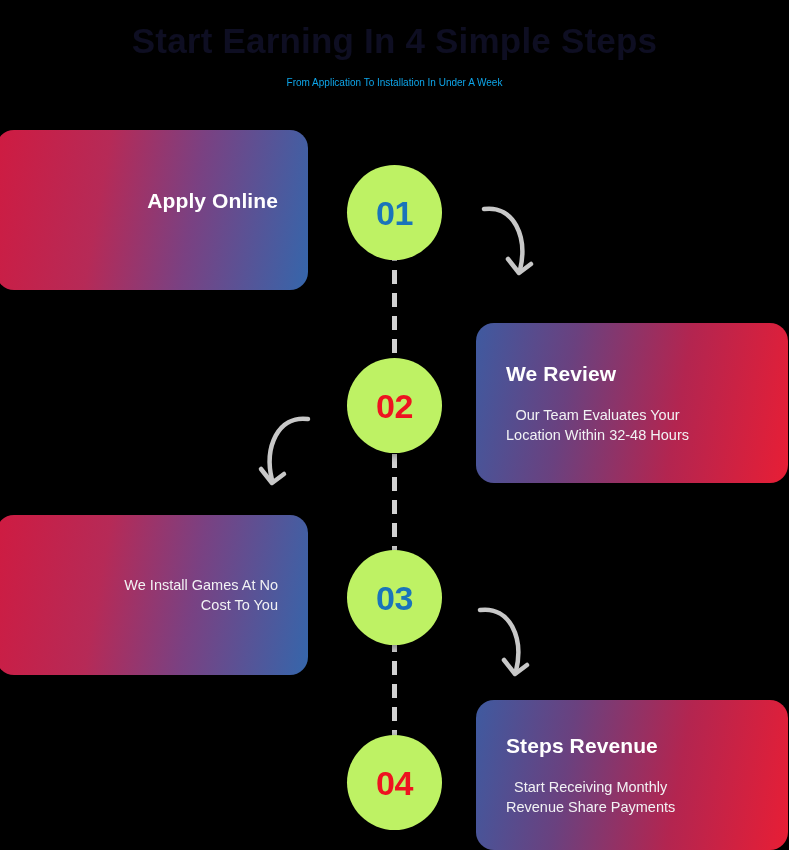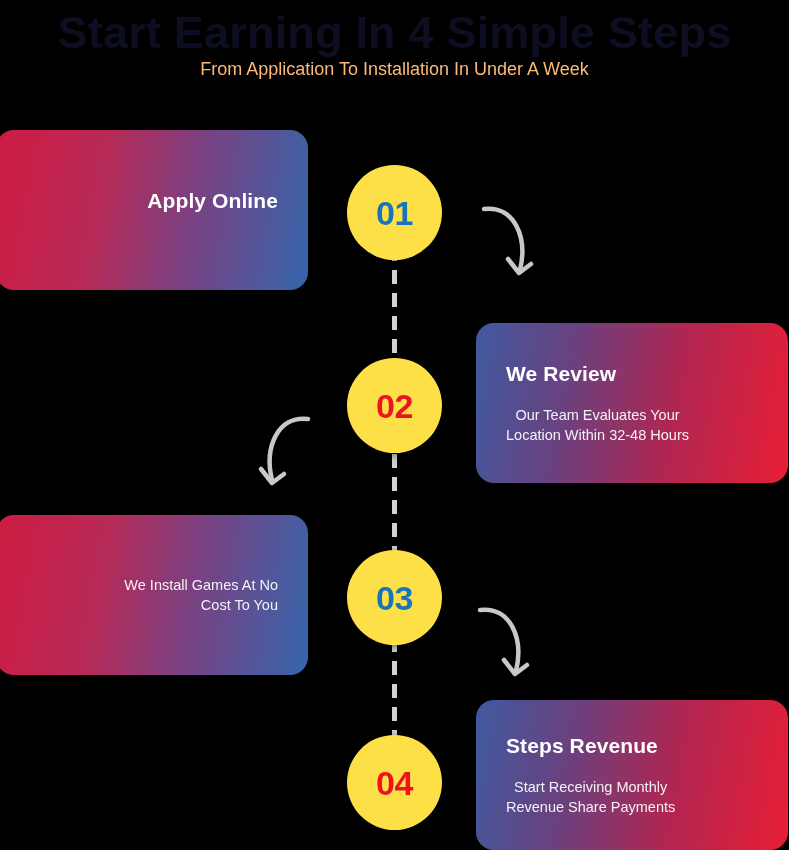--- a/index.html
+++ b/index.html
@@ -18,31 +18,31 @@
 
   
   #header {
     position: absolute;
     top: 0; left: 0;
     width: 789px;
     text-align: center;
     padding-top: 10px;
   }
   #page-title {
-    font-size: 45px;
+    font-size: 35px;
     font-weight: bold;
     letter-spacing: 0.2px;
     color: #0e0e22;
     line-height: 46px;
-    margin: 0;
+    margin: 8px;
   }
   #page-subtitle {
-    font-size: 18px;
+    font-size: 10px;
     font-weight: normal;
-    color: #fdba74;
+    color: #0ea5e9;
     line-height: 22px;
     margin: 2px 0 0 0;
   }
 
   
   #timeline-spine {
     position: absolute;
     left: 392px;
     top: 178px;
     width: 5px;
@@ -112,21 +112,21 @@
   }
 
   
   .step-circle {
     position: absolute;
     left: 347px;
     top: 35px;
     width: 95px;
     height: 95px;
     border-radius: 50%;
-    background: #fde047;
+    background: #bef264;
     display: flex;
     align-items: center;
     justify-content: center;
     box-shadow: 0 2px 10px rgba(0,0,0,0.5);
   }
   .step-circle .circle-number {
     font-size: 34px;
     font-weight: bold;
     letter-spacing: -0.5px;
     line-height: 34px;

